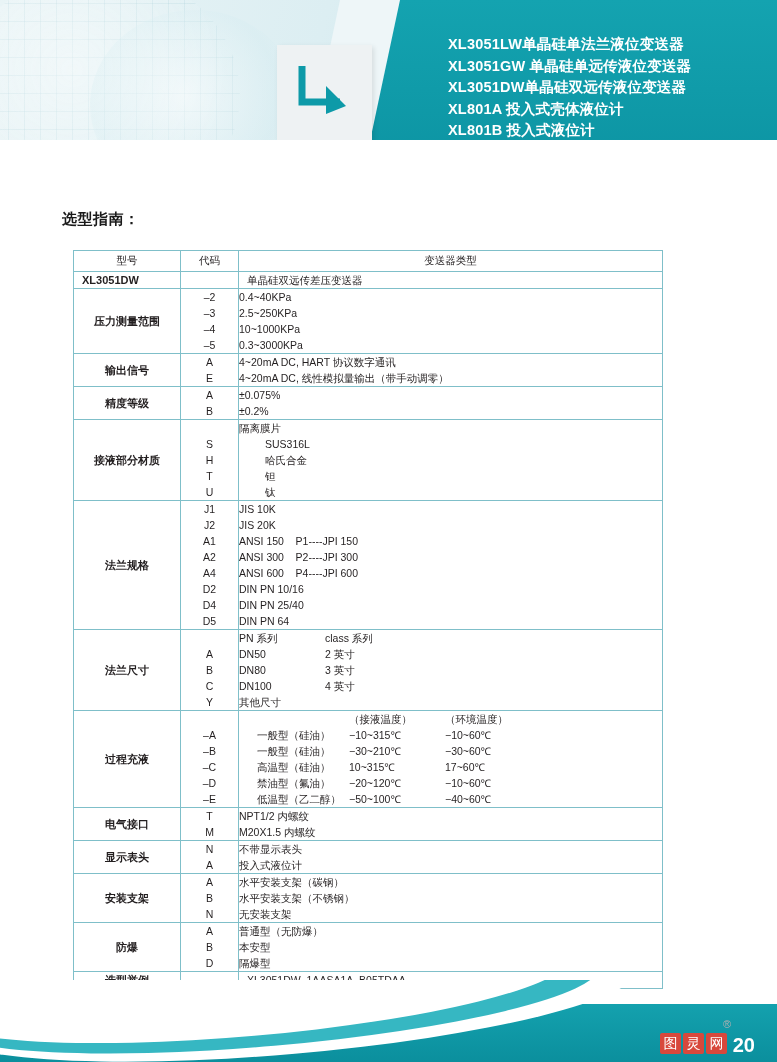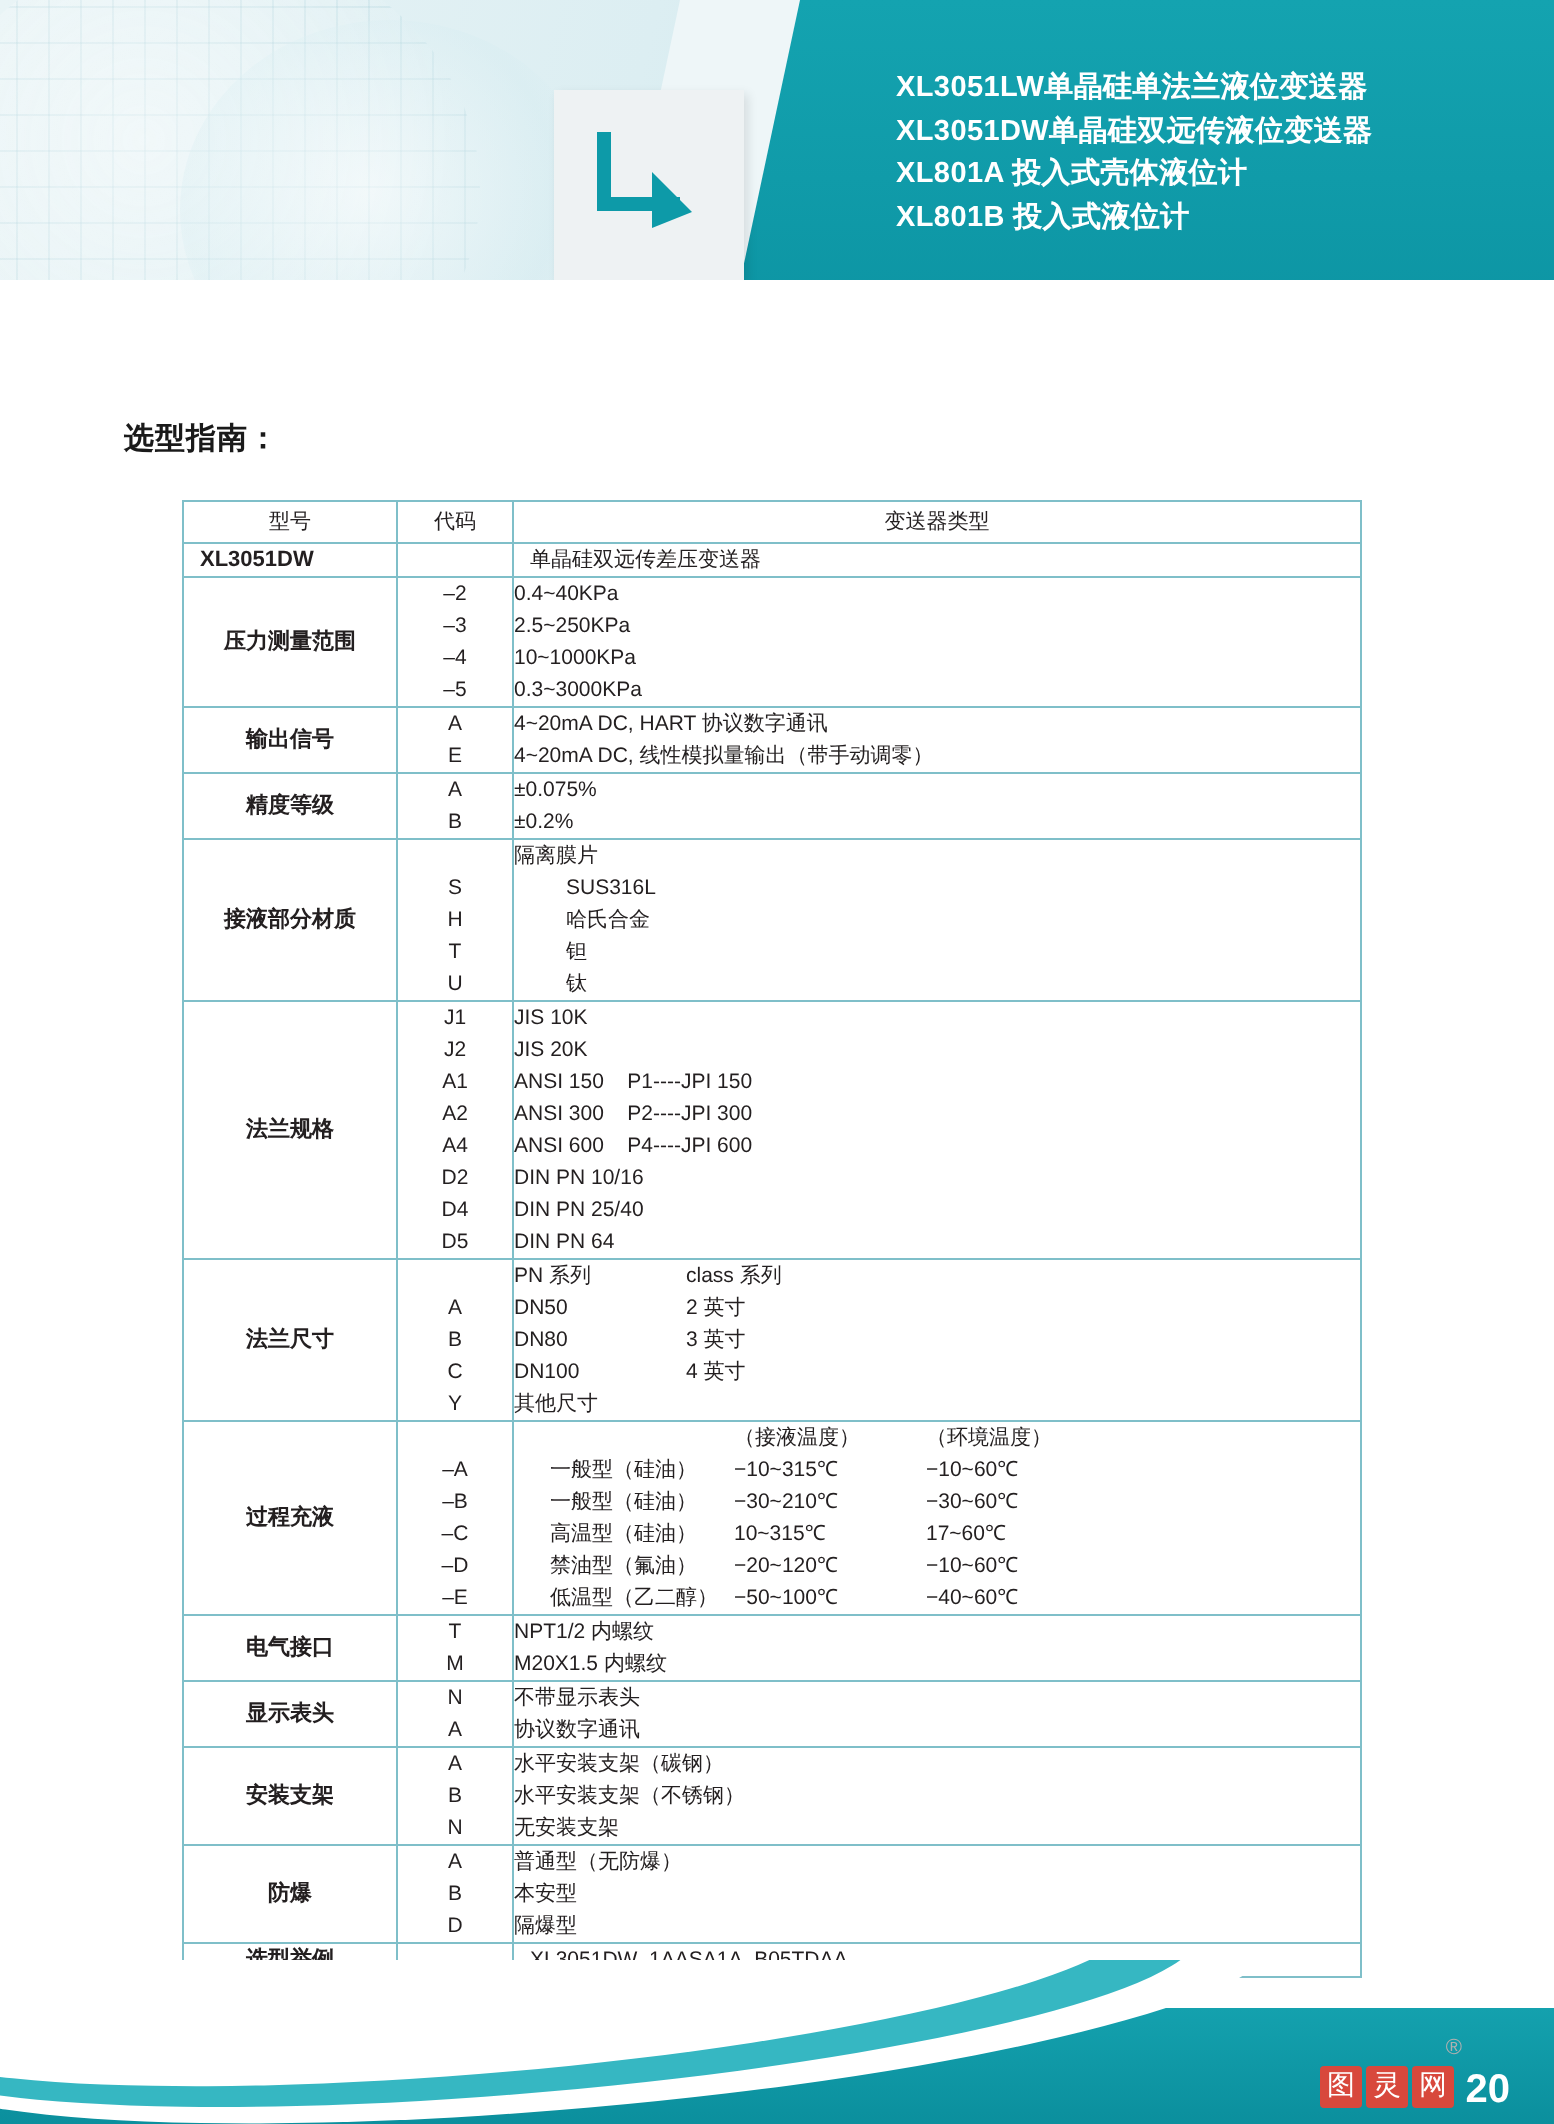--- a/index.html
+++ b/index.html
@@ -99,21 +99,21 @@
     top: 210px;
     font-size: 15px;
     font-weight: bold;
     color: #1a1a1a;
     letter-spacing: 0.5px;
   }
 
   
   .table-wrap {
     position: absolute;
-    left: 74px;
+    left: 56px;
     top: 250px;
     width: 589px;
     padding-left: 17px;
   }
   table.spec {
     border-collapse: collapse;
     width: 589px;
     table-layout: fixed;
     font-size: 10.5px;
     color: #231f20;
@@ -261,20 +261,21 @@
 
   <div class="header-icon-box"></div>
   <svg class="header-icon-arrow" viewBox="0 0 58 58">
     <path d="M6,4 L6,40 L44,40" fill="none" stroke="#0d9aa8" stroke-width="7"></path>
     <path d="M30,24 L50,44 L30,52 Z" fill="#0d9aa8"></path>
     <path d="M4,2 L16,2 L16,14" fill="none" stroke="#0d9aa8" stroke-width="0"></path>
   </svg>
 
   <div class="header-titles">
     <div>XL3051LW单晶硅单法兰液位变送器</div>
+    <div>XL3051GW 单晶硅单远传液位变送器</div>
     <div>XL3051DW单晶硅双远传液位变送器</div>
     <div>XL801A 投入式壳体液位计</div>
     <div>XL801B 投入式液位计</div>
   </div>
 </div>
 
 <div class="section-title">选型指南：</div>
 
 <div class="table-wrap">
   <table class="spec">
@@ -432,21 +433,21 @@
       </tr>
 
       <tr>
         <td class="cell-label">显示表头</td>
         <td class="cell-code">
           <span class="ln">N</span>
           <span class="ln">A</span>
         </td>
         <td class="cell-desc">
           <span class="ln">不带显示表头</span>
-          <span class="ln">协议数字通讯</span>
+          <span class="ln">投入式液位计</span>
         </td>
       </tr>
 
       <tr>
         <td class="cell-label">安装支架</td>
         <td class="cell-code">
           <span class="ln">A</span>
           <span class="ln">B</span>
           <span class="ln">N</span>
         </td>

